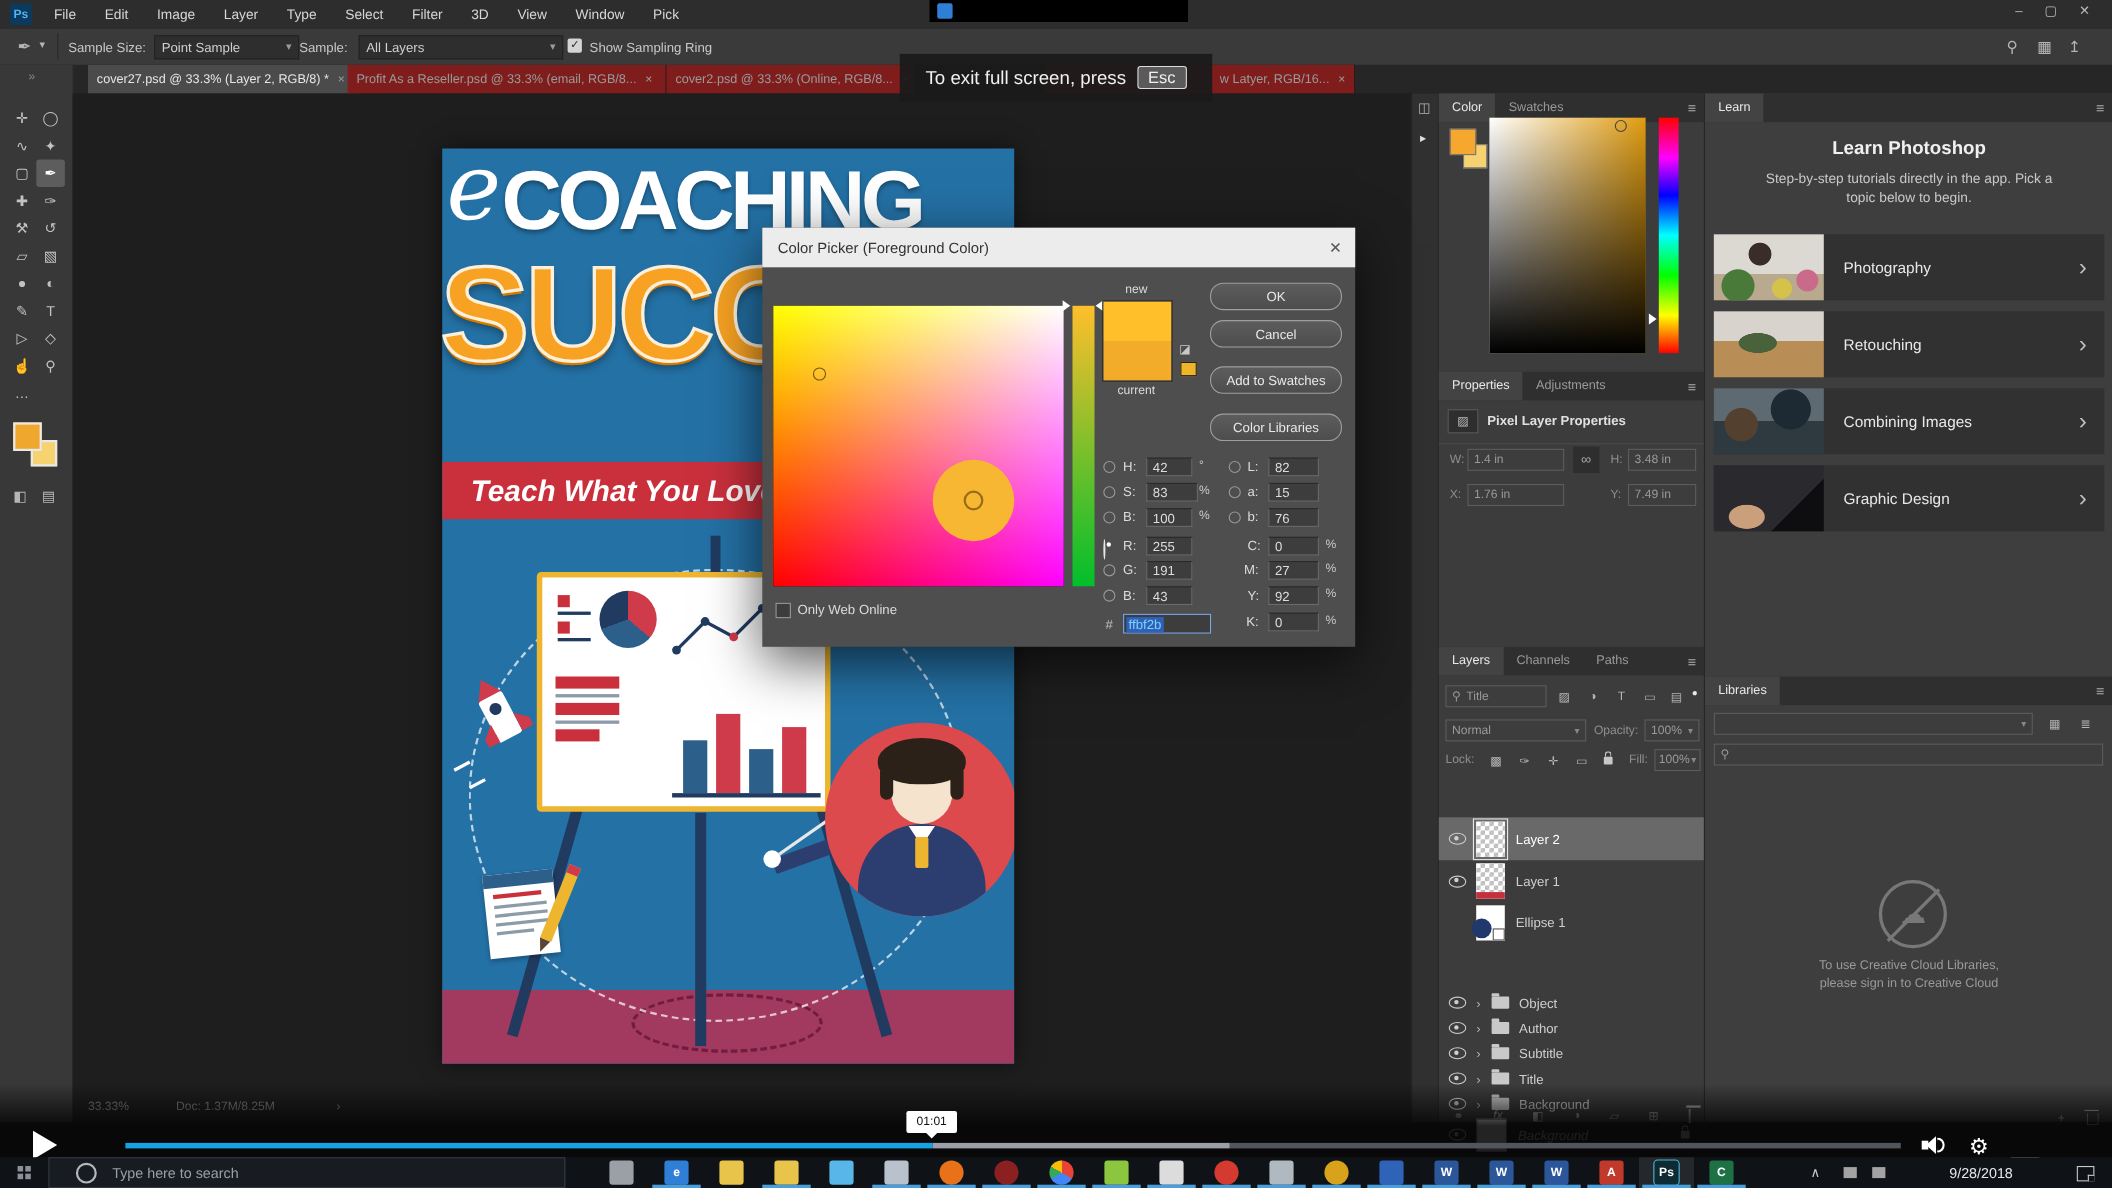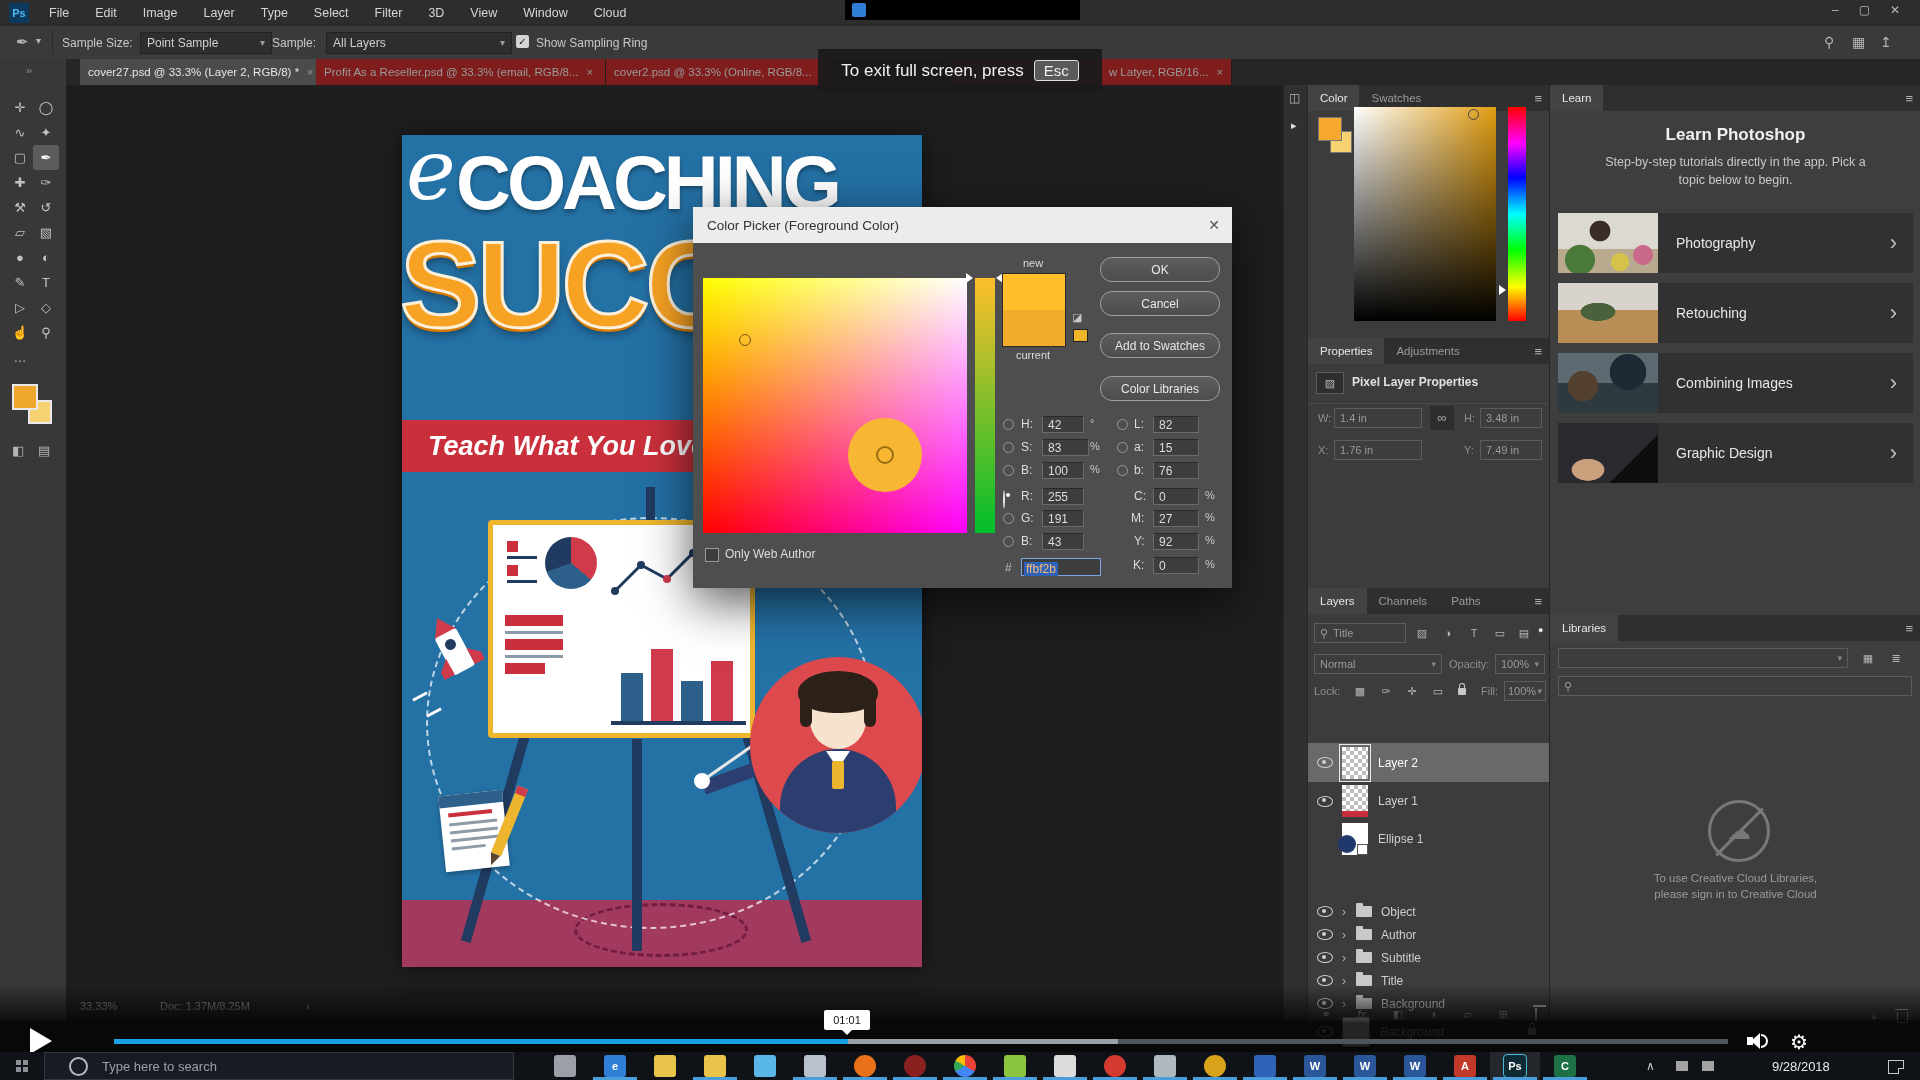--- a/index.html
+++ b/index.html
@@ -112,21 +112,21 @@
   .pkbtn{left:407px;width:118px;height:23px;border:1px solid #9f9f9f;border-radius:12px;
     background:linear-gradient(#5d5d5d,#4d4d4d);color:#e8e8e8;font-size:12px;display:flex;align-items:center;justify-content:center;}
   .radio{width:11px;height:11px;border:1.5px solid #9a9a9a;border-radius:50%;box-sizing:border-box;}
   .radio.sel{border-color:#e8e8e8;background:#1d1d1d;position:relative;}
   .radio.sel::after{content:"";position:absolute;left:2px;top:2px;width:4px;height:4px;border-radius:50%;background:#fff;}
   .flabel{color:#dcdcdc;font-size:12px;}
   .fbox{background:#3d3d3d;border:1px solid #6a6a6a;border-top-color:#2a2a2a;color:#dcdcdc;font-size:12px;
     line-height:16px;padding:0 5px;height:17px;box-sizing:border-box;}
   .fsuffix{color:#c8c8c8;font-size:11px;}
   .hexbox{border:1px solid #7aa6e8;background:#3d3d3d;height:18px;line-height:16px;padding:1px 2px;box-sizing:border-box;}
-  .hexbox span{background:#2e62b8;color:#fdba74;font-size:12px;padding:0 2px;}
+  .hexbox span{background:#2e62b8;color:#7dd3fc;font-size:12px;padding:0 2px;}
   .pkcheck{width:12px;height:12px;border:1px solid #999;background:#3d3d3d;}
   
   #toast{left:818px;top:49px;width:284px;height:43px;background:rgba(26,26,26,.93);z-index:40;
     display:flex;align-items:center;justify-content:center;color:#f0f0f0;font-size:17px;}
   #toast .key{border:1px solid #dcdcdc;border-radius:3px;background:#5a5a5a;padding:1px 9px;margin-left:10px;font-size:15px;}
   
   #vgrad{left:0;top:985px;width:1920px;height:70px;background:linear-gradient(transparent,rgba(5,5,5,.88) 55%);z-index:50;pointer-events:none;}
   #player{left:0;top:0;width:1920px;height:1080px;z-index:55;pointer-events:none;}
   #player .a{pointer-events:auto;}
   .playbtn{left:30px;top:1028px;width:0;height:0;border-top:13px solid transparent;border-bottom:13px solid transparent;border-left:22px solid #fff;}
@@ -176,21 +176,21 @@
       <span>File</span>
       <span>Edit</span>
       <span>Image</span>
       <span>Layer</span>
       <span>Type</span>
       <span>Select</span>
       <span>Filter</span>
       <span>3D</span>
       <span>View</span>
       <span>Window</span>
-      <span>Cloud</span>
+      <span>Pick</span>
     </div>
     <div class="a" style="left:845px;top:0;width:235px;height:20px;background:#000;">
       <div class="a" style="left:7px;top:3px;width:14px;height:14px;background:#2f7fd6;border-radius:2px;"></div>
     </div>
     <div class="a winctl" style="left:1822px;">
       <span style="padding:0 10px;">–</span>
       <span style="padding:0 10px;">▢</span>
       <span style="padding:0 10px;" able="true">✕</span>
     </div>
   </div>
@@ -637,21 +637,21 @@
     <div class="a fbox" style="left:460px;top:326px;width:46px;">92</div>
     <span class="a fsuffix" style="left:512px;top:327px;">%</span>
     <span class="a flabel" style="left:440px;top:351px;">K:</span>
     <div class="a fbox" style="left:460px;top:350px;width:46px;">0</div>
     <span class="a fsuffix" style="left:512px;top:351px;">%</span>
     
     <span class="a flabel" style="left:312px;top:354px;color:#bbb;">#</span>
     <div class="a hexbox" style="left:328px;top:351px;width:80px;"><span>ffbf2b</span></div>
     
     <span class="a pkcheck" style="left:12px;top:341px;"></span>
-    <span class="a flabel" style="left:32px;top:340px;">Only Web Author</span>
+    <span class="a flabel" style="left:32px;top:340px;">Only Web Online</span>
   </div>
 
   <div class="a" id="toast">
     <span>To exit full screen, press</span>
     <span class="key">Esc</span>
   </div>
 
   <div class="a" id="vgrad"></div>
   <div class="a" id="player">
     <div class="a playbtn"></div>

